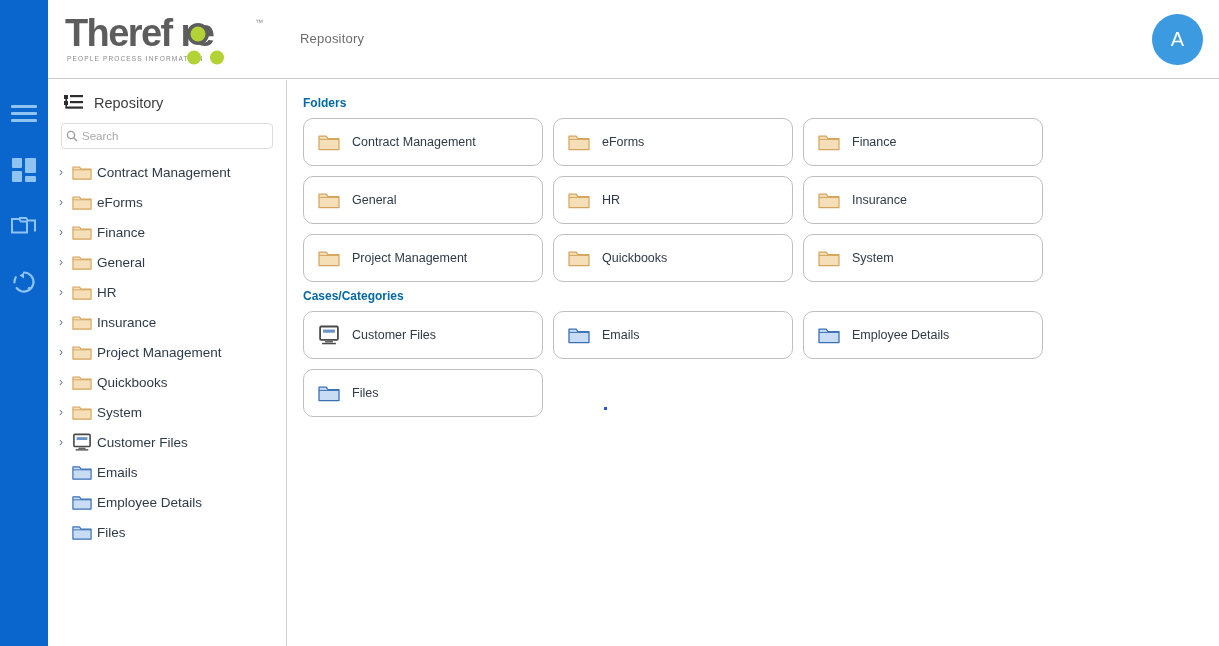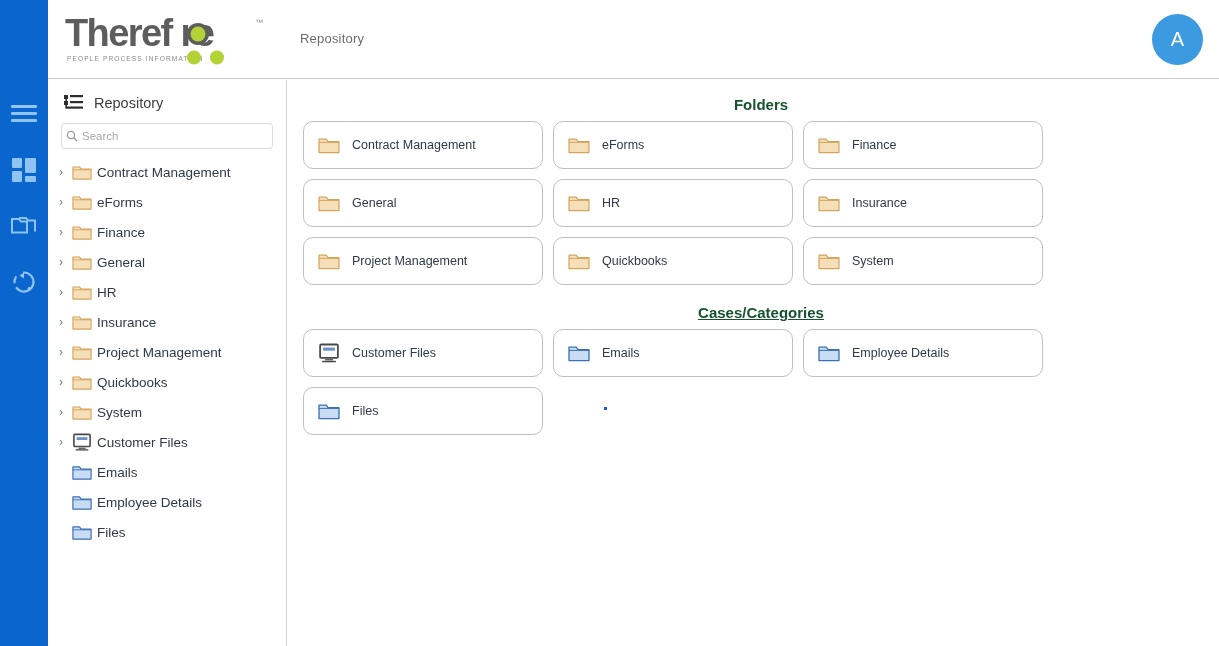--- a/index.html
+++ b/index.html
@@ -78,23 +78,22 @@
   .tree-ico { width: 24px; flex: 0 0 24px; display: flex; align-items: center; justify-content: center; }
   .tree-label { font-size: 13.5px; color: #2e3a48; margin-left: 3px; }
 
   
   #content {
     position: absolute; left: 288px; top: 80px;
     width: 931px; height: 566px; background: #ffffff;
     padding: 10px 0 0 8px; overflow: hidden;
   }
   .section-title {
-    font-size: 15px; color: #14532d; font-weight: bold;
+    font-size: 12px; color: #0369a1; font-weight: bold;
     margin: 6px 0 8px 7px;
-    text-align: center;
   }
   .card-grid { display: flex; flex-wrap: wrap; gap: 10px; padding-left: 7px; width: 760px; }
   .card {
     width: 240px; height: 48px;
     border: 1px solid #bfbfbf; border-radius: 10px;
     background: #ffffff;
     display: flex; align-items: center; gap: 12px;
     padding-left: 14px; cursor: pointer;
   }
   .card-label { font-size: 12.5px; color: #2e3a48; }
@@ -399,21 +398,21 @@
           <span>
             <svg width="22" height="18.04" viewBox="0 0 22 18" aria-hidden="true">
               <path d="M1 3.2 h7.2 l1.8 2.4 h11 v11 h-20 z" fill="#f5dfb8" stroke="#d5a45c" stroke-width="1.2" stroke-linejoin="round"></path>
               <path d="M1 6.4 h20" stroke="#d5a45c" stroke-width="1"></path>
             </svg>
           </span>
           <span class="card-label">System</span>
         </div>
       </div>
 
-    <div class="section-title" style="margin-top:19px;text-decoration:underline;">Cases/Categories</div>
+    <div class="section-title" style="margin-top:7px;">Cases/Categories</div>
     <div class="card-grid" id="cases-grid">
         <div class="card">
           <span>
             <svg width="22" height="19.8" viewBox="0 0 22 20" aria-hidden="true">
               <rect x="2" y="1.5" width="18" height="13.5" rx="1.2" fill="#ffffff" stroke="#4a4a4a" stroke-width="1.8"></rect>
               <rect x="5" y="4.6" width="12" height="3.2" fill="#3b6fb5" opacity="0.75"></rect>
               <rect x="7" y="16.3" width="8" height="1.3" fill="#4a4a4a"></rect>
               <rect x="4" y="18" width="14" height="1.5" fill="#4a4a4a"></rect>
             </svg>
           </span>

